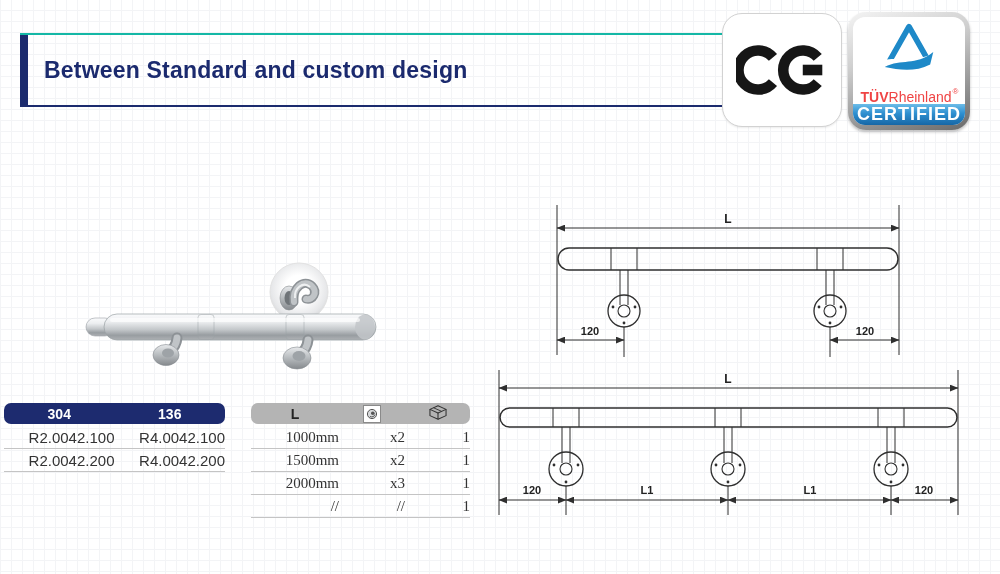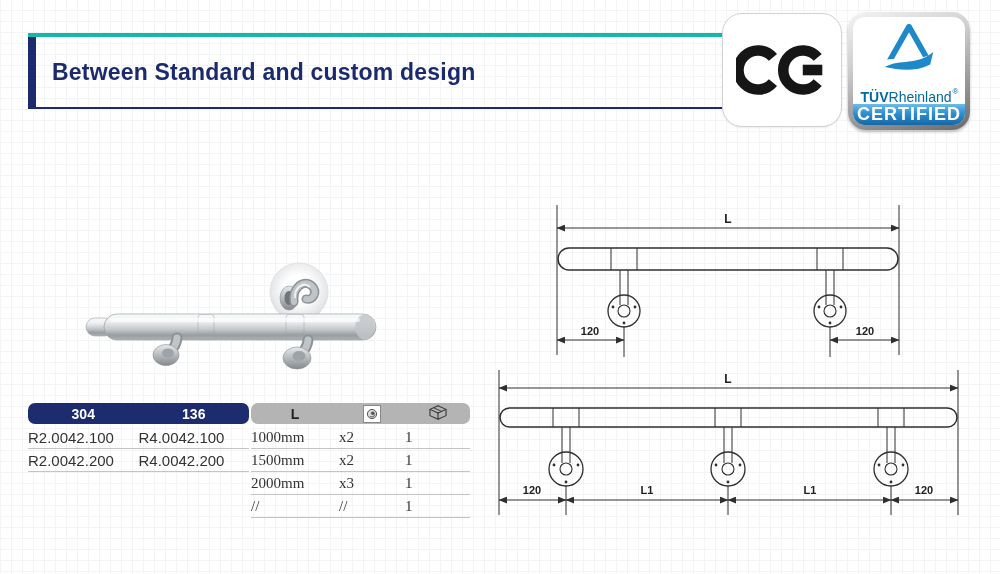--- a/index.html
+++ b/index.html
@@ -10,22 +10,22 @@
     background-image:
       linear-gradient(0deg,#f3f4f6 1px, transparent 1px),
       linear-gradient(90deg,#f3f4f6 1px, transparent 1px);
     background-size:11px 11px;
     overflow:hidden;
   }
   .page{position:relative;width:1000px;height:574px;}
 
   
   .title-box{
-    position:absolute;left:28px;top:33px;width:702px;height:70px;
-    border-top:4px solid #14b8a6;border-bottom:2px solid #1c2b6e;border-right:1px solid #1c2b6e;
+    position:absolute;left:20px;top:33px;width:702px;height:70px;
+    border-top:2px solid #14b8a6;border-bottom:2px solid #1c2b6e;border-right:1px solid #1c2b6e;
     background:transparent;
   }
   .title-accent{position:absolute;left:0;top:0;width:8px;height:100%;background:#1c2b6e;}
   .title-text{
     position:absolute;left:24px;top:0;height:100%;display:flex;align-items:center;
     font-size:23px;font-weight:bold;color:#1b2a6e;letter-spacing:0.2px;
   }
 
   
   .ce-box{
@@ -41,44 +41,44 @@
     border-radius:18px;padding:5px;box-sizing:border-box;
     background:linear-gradient(160deg,#f4f4f4 0%,#cfcfcf 35%,#909090 75%,#6a6a6a 100%);
     box-shadow:0 2px 3px rgba(0,0,0,0.25);
   }
   .tuv-inner{
     width:100%;height:100%;background:#fff;border-radius:12px;
     display:flex;flex-direction:column;align-items:center;overflow:hidden;
   }
   .tuv-triangle{margin-top:4px;}
   .tuv-brand{
-    font-size:14px;color:#0369a1;line-height:14px;margin-top:17px;white-space:nowrap;position:relative;
+    font-size:14px;color:#ef4444;line-height:14px;margin-top:17px;white-space:nowrap;position:relative;
   }
   .tuv-brand b{font-weight:bold;}
   .tuv-reg{font-size:8px;vertical-align:top;position:relative;top:-5px;left:1px;}
   .tuv-banner{
     margin-top:auto;width:100%;height:24px;
     background:linear-gradient(180deg,#6cbce8 0%,#2e8fd0 45%,#1667a6 100%);
     color:#fff;font-weight:bold;font-size:18px;letter-spacing:1px;
     display:flex;align-items:center;justify-content:center;
     border-radius:0 0 9px 9px;
   }
 
   
   .tbl{position:absolute;top:403px;font-size:15px;color:#333;}
-  .tbl-materials{left:28px;width:221px;}
+  .tbl-materials{left:4px;width:221px;}
   .tbl-specs{left:251px;width:219px;}
   .tbl-head{
     height:21px;border-radius:7px;display:grid;align-items:center;text-align:center;
     font-weight:bold;font-size:14px;
   }
   .tbl-materials .tbl-head{background:#1d2b6f;color:#fff;grid-template-columns:1fr 1fr;}
   .tbl-specs .tbl-head{background:#b4b4b4;color:#222;grid-template-columns:88px 66px 65px;}
   .tbl-row{
-    height:22px;display:grid;align-items:center;text-align:left;
+    height:22px;display:grid;align-items:center;text-align:right;
     border-bottom:1px solid #c4c4c4;
   }
   .tbl-materials .tbl-row{grid-template-columns:1fr 1fr;}
   .tbl-specs .tbl-row{grid-template-columns:88px 66px 65px;font-family:Liberation Serif, serif;}
   .tbl-rows{margin-top:2px;}
   .icon-chip{
     width:16px;height:16px;background:#fff;border:1px solid #8a8a8a;margin:0 auto;
     display:flex;align-items:center;justify-content:center;
   }
 

